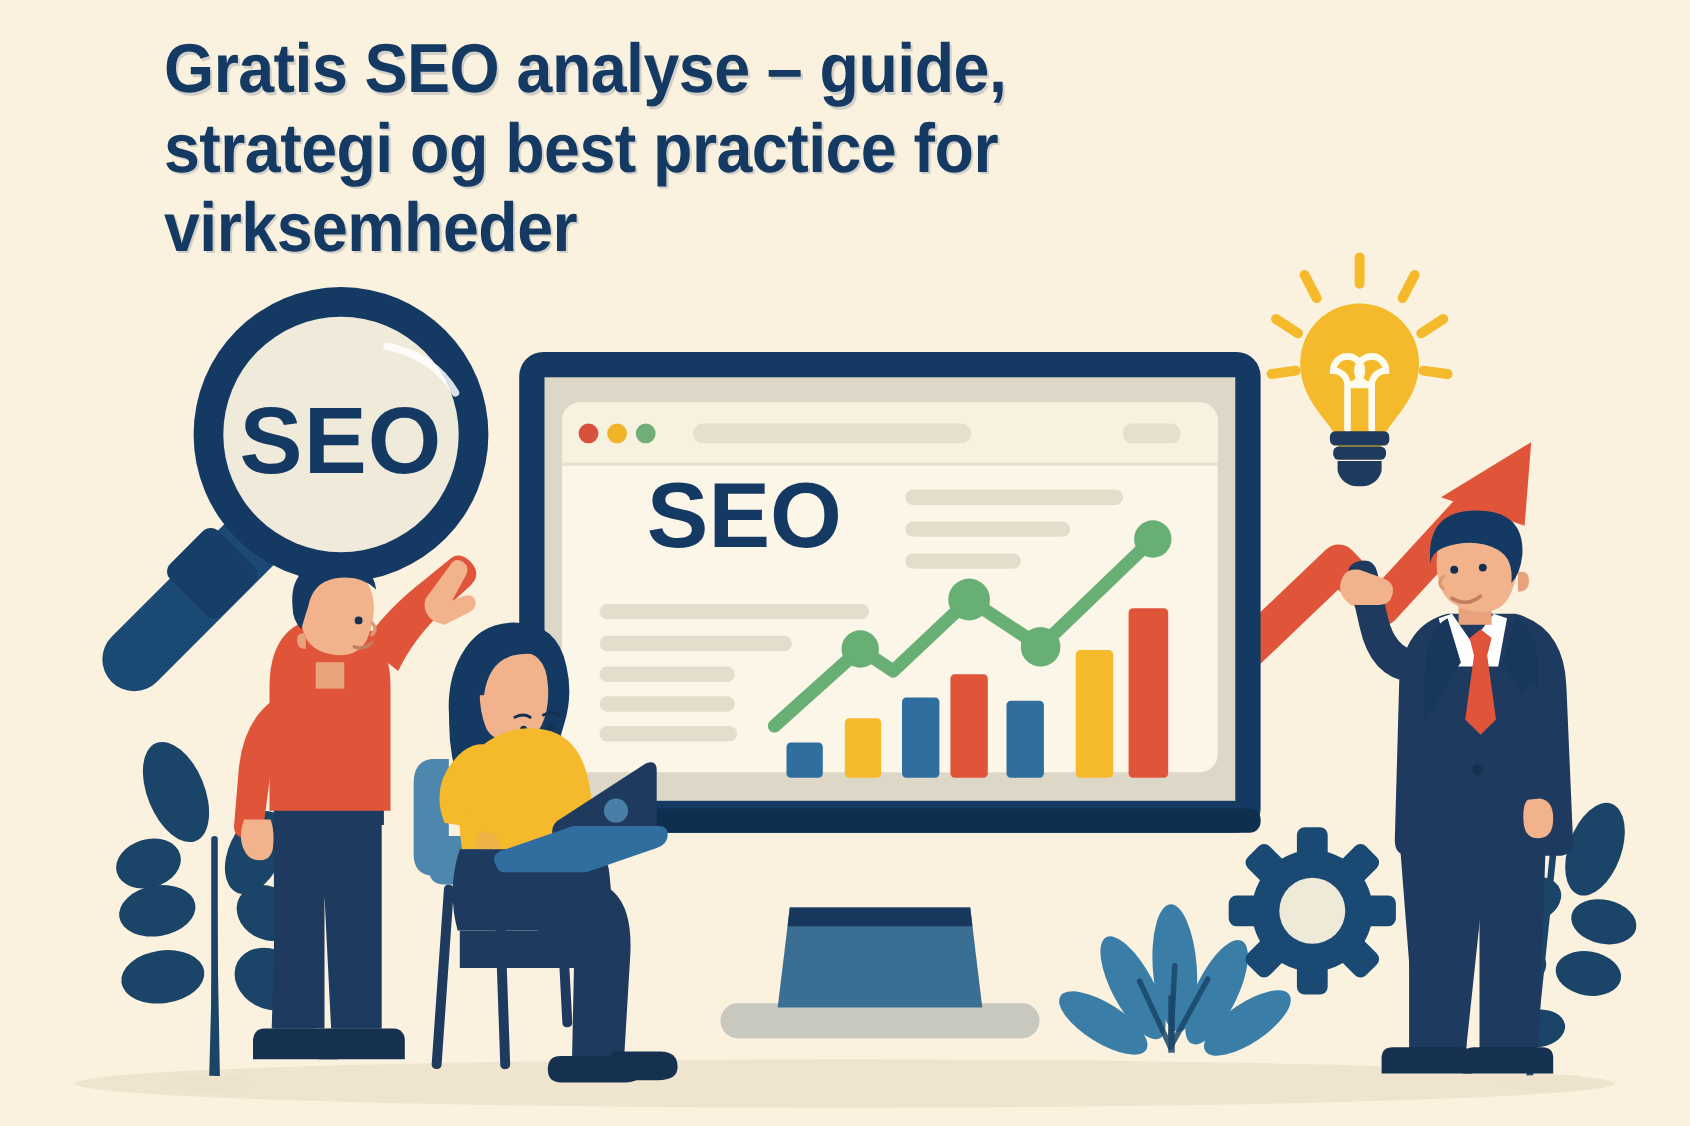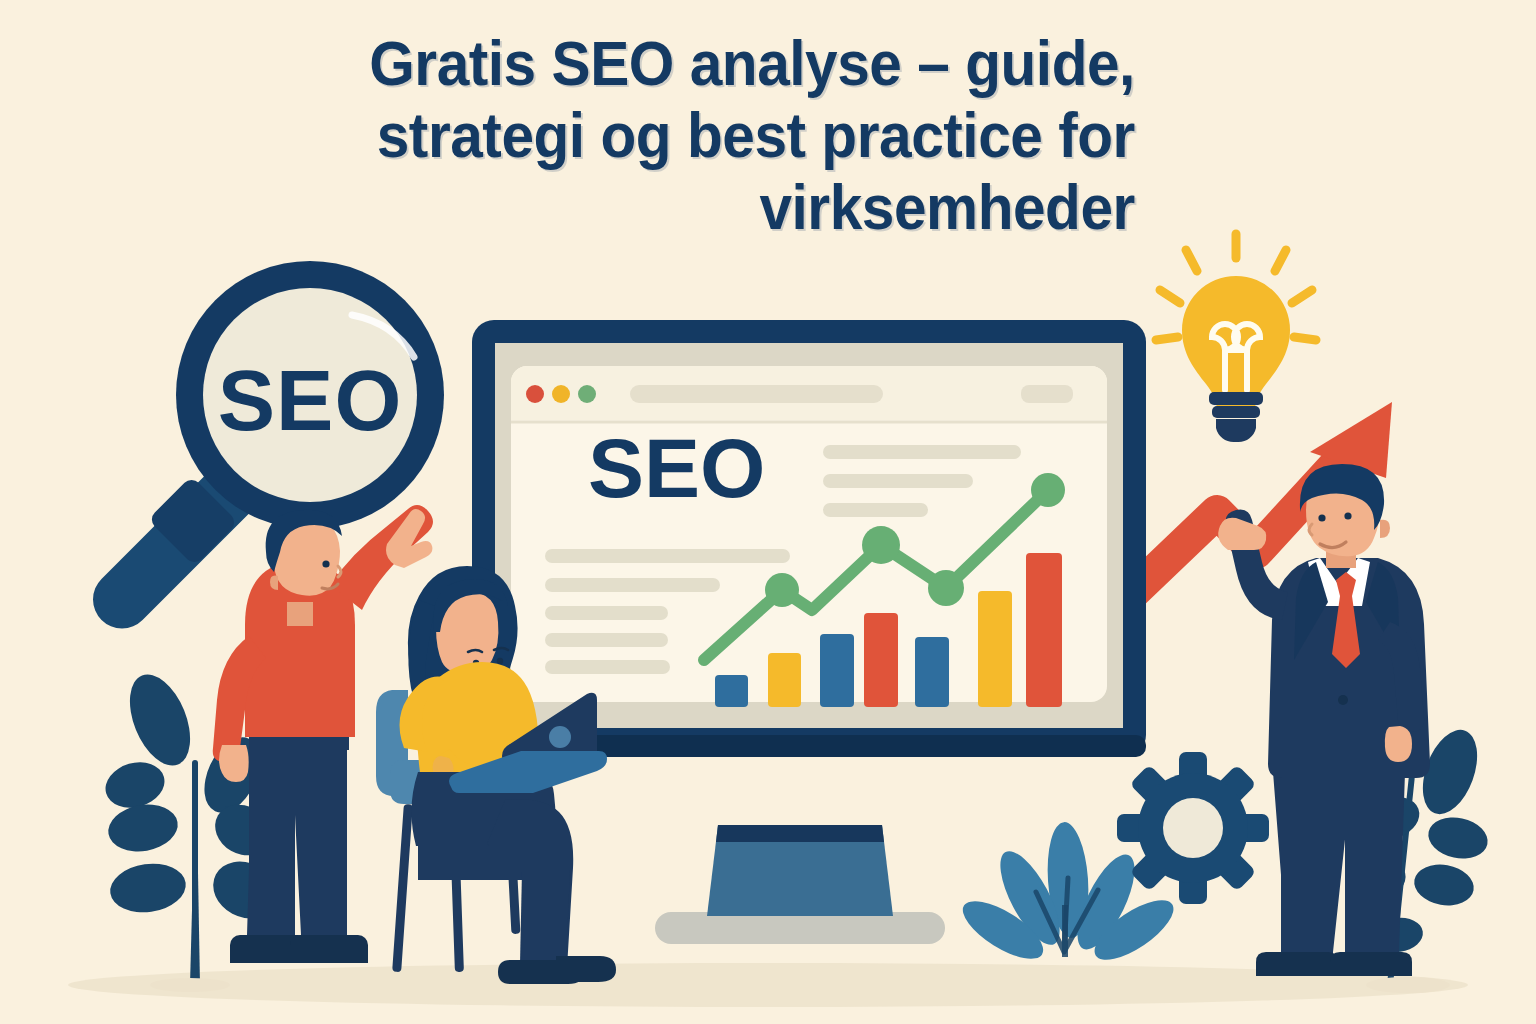--- a/index.html
+++ b/index.html
@@ -5,21 +5,21 @@
   html,body{margin:0;padding:0;}
   body{
     width:1536px;height:1024px;overflow:hidden;
     background:#FAF1DE;
     font-family:"Liberation Sans", sans-serif;
   }
   #stage{position:relative;width:1536px;height:1024px;}
   #art{position:absolute;inset:0;}
   .title-wrap{
     position:absolute;left:0;top:28px;width:1284px;
-    text-align:right;
+    text-align:left;
     pointer-events:none;
   }
   .title{
     display:block;
     font-family:"Liberation Sans", sans-serif;
     font-weight:700;
     font-size:63px;
     line-height:1.14;
     letter-spacing:-0.5px;
     color:#143A63;

